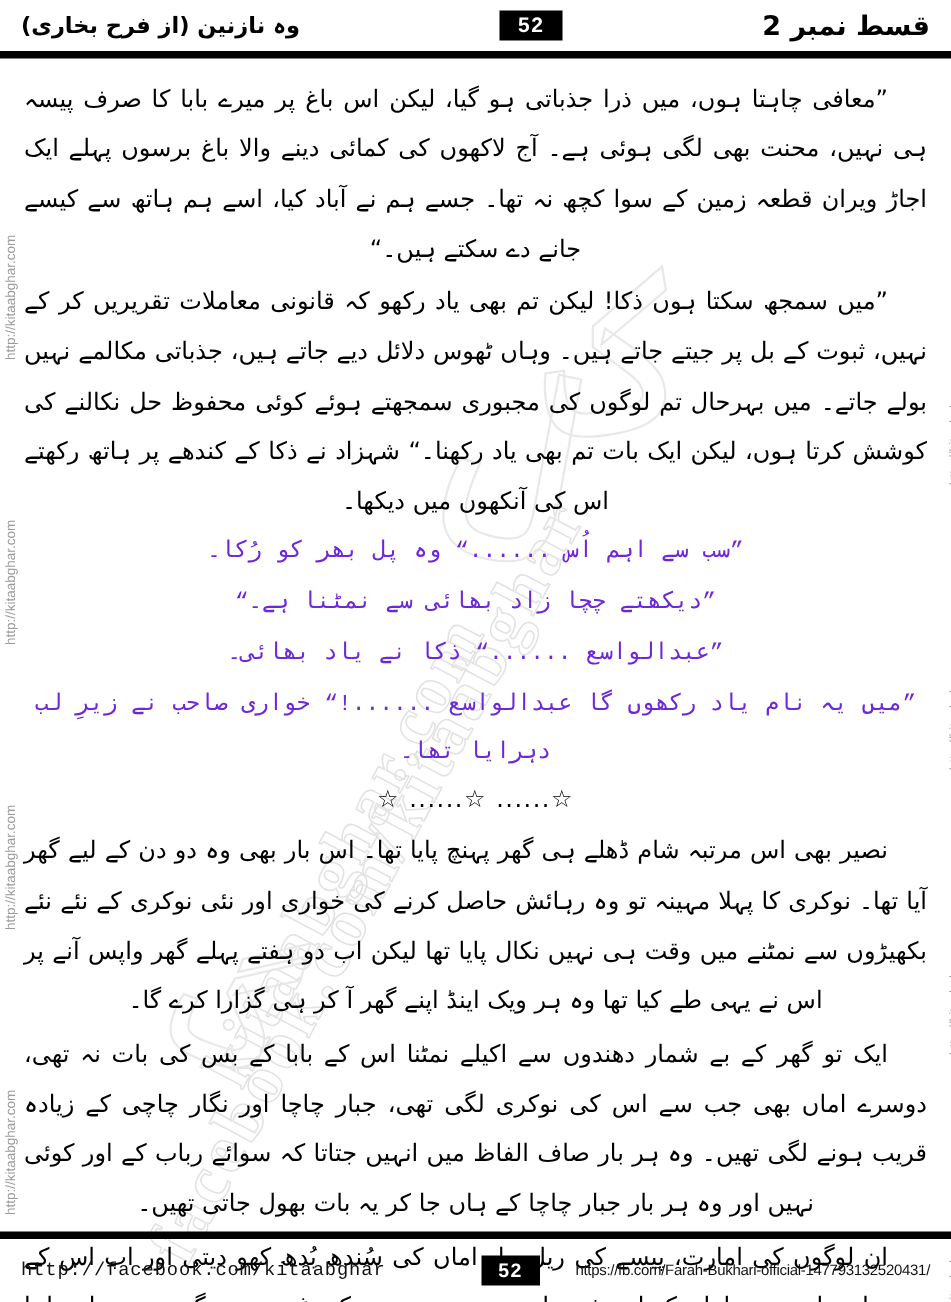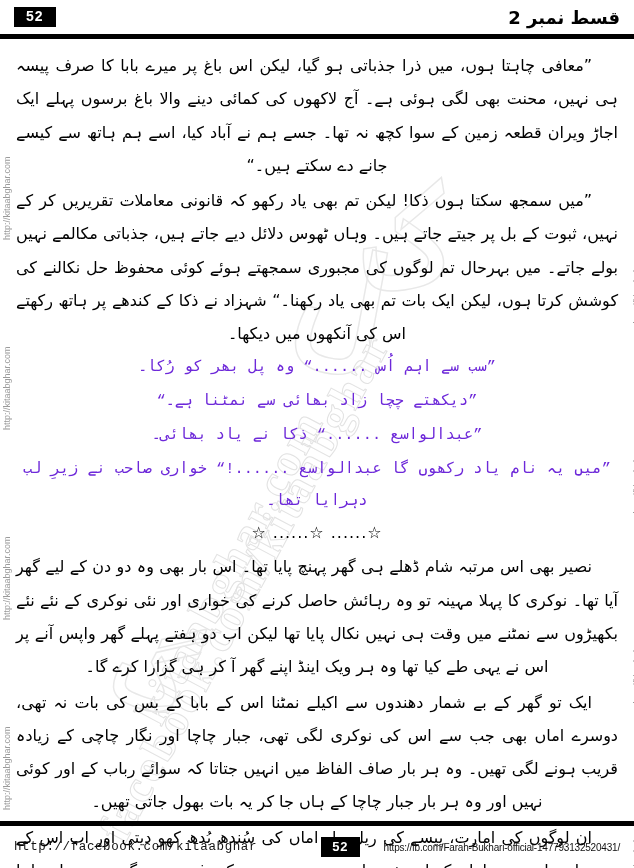--- a/index.html
+++ b/index.html
@@ -192,20 +192,21 @@
     <div class="wm-diag wm-big2">kitaabghar.com</div>
 
     <div class="wm-curl" style="left:300px; top:210px; transform:rotate(12deg);">ل</div>
     <div class="wm-curl" style="left:360px; top:150px; transform:rotate(-8deg);">ک</div>
     <div class="wm-curl" style="left:120px; top:600px; transform:rotate(20deg); font-size:120px;">گ</div>
   </div>
 
   <div class="content">
 
     <div class="header">
+      <div class="hdr-title">وہ نازنین (از فرح بخاری)</div>
       <div class="badge">52</div>
       <div class="hdr-episode">قسط نمبر 2</div>
     </div>
 
     <div class="rule"></div>
 
     <div class="body" id="body-root">
         <p class="para indent">”معافی چاہتا ہوں، میں ذرا جذباتی ہو گیا، لیکن اس باغ پر میرے بابا کا صرف پیسہ ہی نہیں، محنت بھی لگی ہوئی ہے۔ آج لاکھوں کی کمائی دینے والا باغ برسوں پہلے ایک اجاڑ ویران قطعہ زمین کے سوا کچھ نہ تھا۔ جسے ہم نے آباد کیا، اسے ہم ہاتھ سے کیسے جانے دے سکتے ہیں۔“</p>
         <p class="para indent">”میں سمجھ سکتا ہوں ذکا! لیکن تم بھی یاد رکھو کہ قانونی معاملات تقریریں کر کے نہیں، ثبوت کے بل پر جیتے جاتے ہیں۔ وہاں ٹھوس دلائل دیے جاتے ہیں، جذباتی مکالمے نہیں بولے جاتے۔ میں بہرحال تم لوگوں کی مجبوری سمجھتے ہوئے کوئی محفوظ حل نکالنے کی کوشش کرتا ہوں، لیکن ایک بات تم بھی یاد رکھنا۔“ شہزاد نے ذکا کے کندھے پر ہاتھ رکھتے اس کی آنکھوں میں دیکھا۔</p>
         <p class="dlg">”سب سے اہم اُس ......“ وہ پل بھر کو رُکا۔</p>

